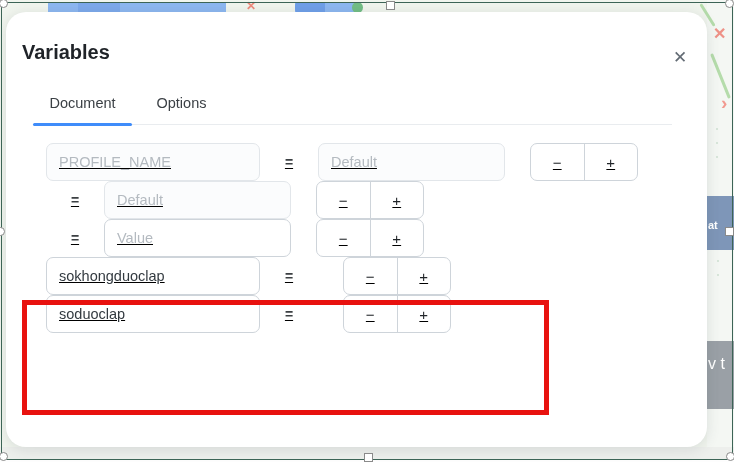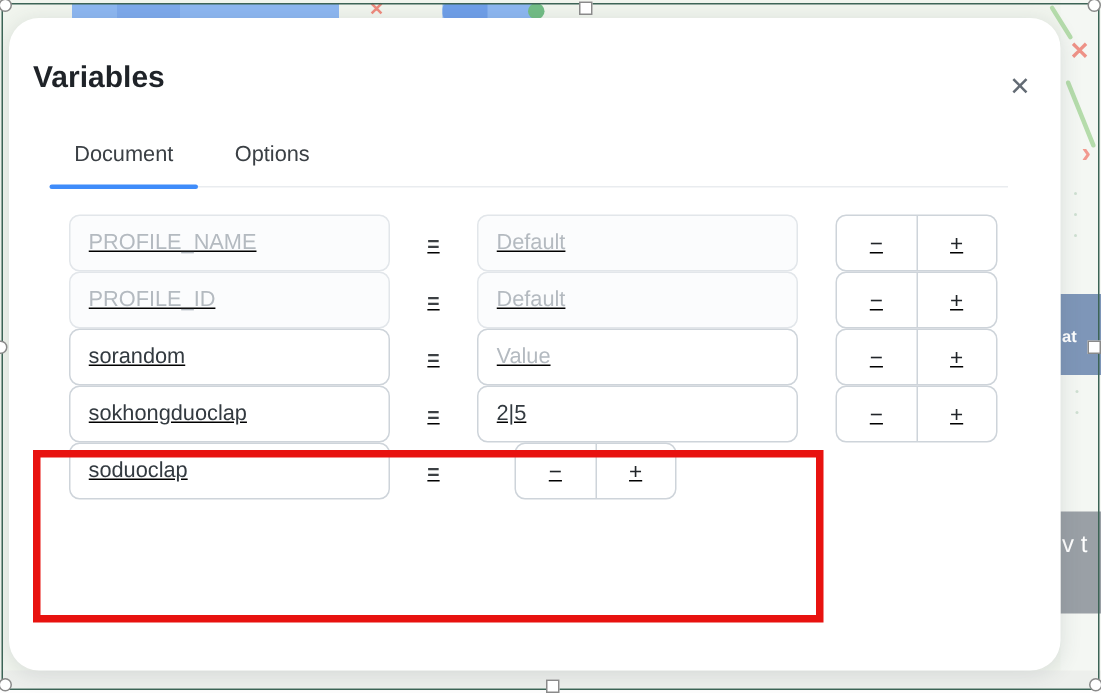--- a/index.html
+++ b/index.html
@@ -48,21 +48,21 @@
   .tab{width:99px;text-align:center;font-size:14.5px;color:#3b4045;padding:4px 0 13px;position:relative;cursor:pointer;}
   .tab.active::after{content:"";position:absolute;left:0;right:0;bottom:-2px;height:3px;background:#3f8cfa;border-radius:2px;}
   .rows{display:flex;flex-direction:column;margin:18px 0 0 40px;text-decoration:underline;}
   .var-row{display:flex;align-items:center;height:38px;}
   .var-input{height:38px;border:1px solid #ced4da;border-radius:7px;padding:0 12px;font-size:14.5px;
     color:#333a40;background:#fff;box-sizing:border-box;font-family:"Liberation Sans",sans-serif;outline:none;}
   .var-input::placeholder{color:#b4bac0;opacity:1;}
   .var-row.disabled .var-input{border-color:#e2e6ea;background:#fbfcfd;}
   .name-input{width:214px;}
   .eq{width:58px;text-align:center;font-size:14px;font-weight:bold;color:#3c4043;}
-  .value-input{width:214px;}
+  .value-input{width:187px;}
   .stepper{display:flex;margin-left:25px;width:108px;height:38px;border:1px solid #ced4da;border-radius:7px;
     overflow:hidden;background:#fff;box-sizing:border-box;}
   .stepper button{flex:1;border:none;background:transparent;font-size:15px;color:#212529;cursor:pointer;
     font-family:"Liberation Sans",sans-serif;padding:0;}
   .stepper button + button{border-left:1px solid #ced4da;}
   .red-box{position:absolute;left:16px;top:288px;width:527px;height:115px;border:5px solid #e8120f;
     box-sizing:border-box;pointer-events:none;z-index:5;}
 </style>
 </head>
 <body>
@@ -104,43 +104,40 @@
     <input class="var-input name-input" placeholder="PROFILE_NAME" style="">
     <span class="eq">=</span>
     <input class="var-input value-input" placeholder="Default" style="">
     <div class="stepper">
       <button>−</button>
       <button>+</button>
     </div>
   </div>
 
   <div class="var-row disabled">
-    <input class="var-input name-input" placeholder="PROFILE_ID" style="">
     <span class="eq">=</span>
     <input class="var-input value-input" placeholder="Default" style="">
     <div class="stepper">
       <button>−</button>
       <button>+</button>
     </div>
   </div>
 
   <div class="var-row">
-    <input class="var-input name-input" value="sorandom" style="">
     <span class="eq">=</span>
     <input class="var-input value-input" placeholder="Value" style="">
     <div class="stepper">
       <button>−</button>
       <button>+</button>
     </div>
   </div>
 
   <div class="var-row">
     <input class="var-input name-input" value="sokhongduoclap" style="">
     <span class="eq">=</span>
-    <input class="var-input value-input" value="2|5" style="">
     <div class="stepper">
       <button>−</button>
       <button>+</button>
     </div>
   </div>
 
   <div class="var-row">
     <input class="var-input name-input" value="soduoclap" style="">
     <span class="eq">=</span>
     <div class="stepper">

